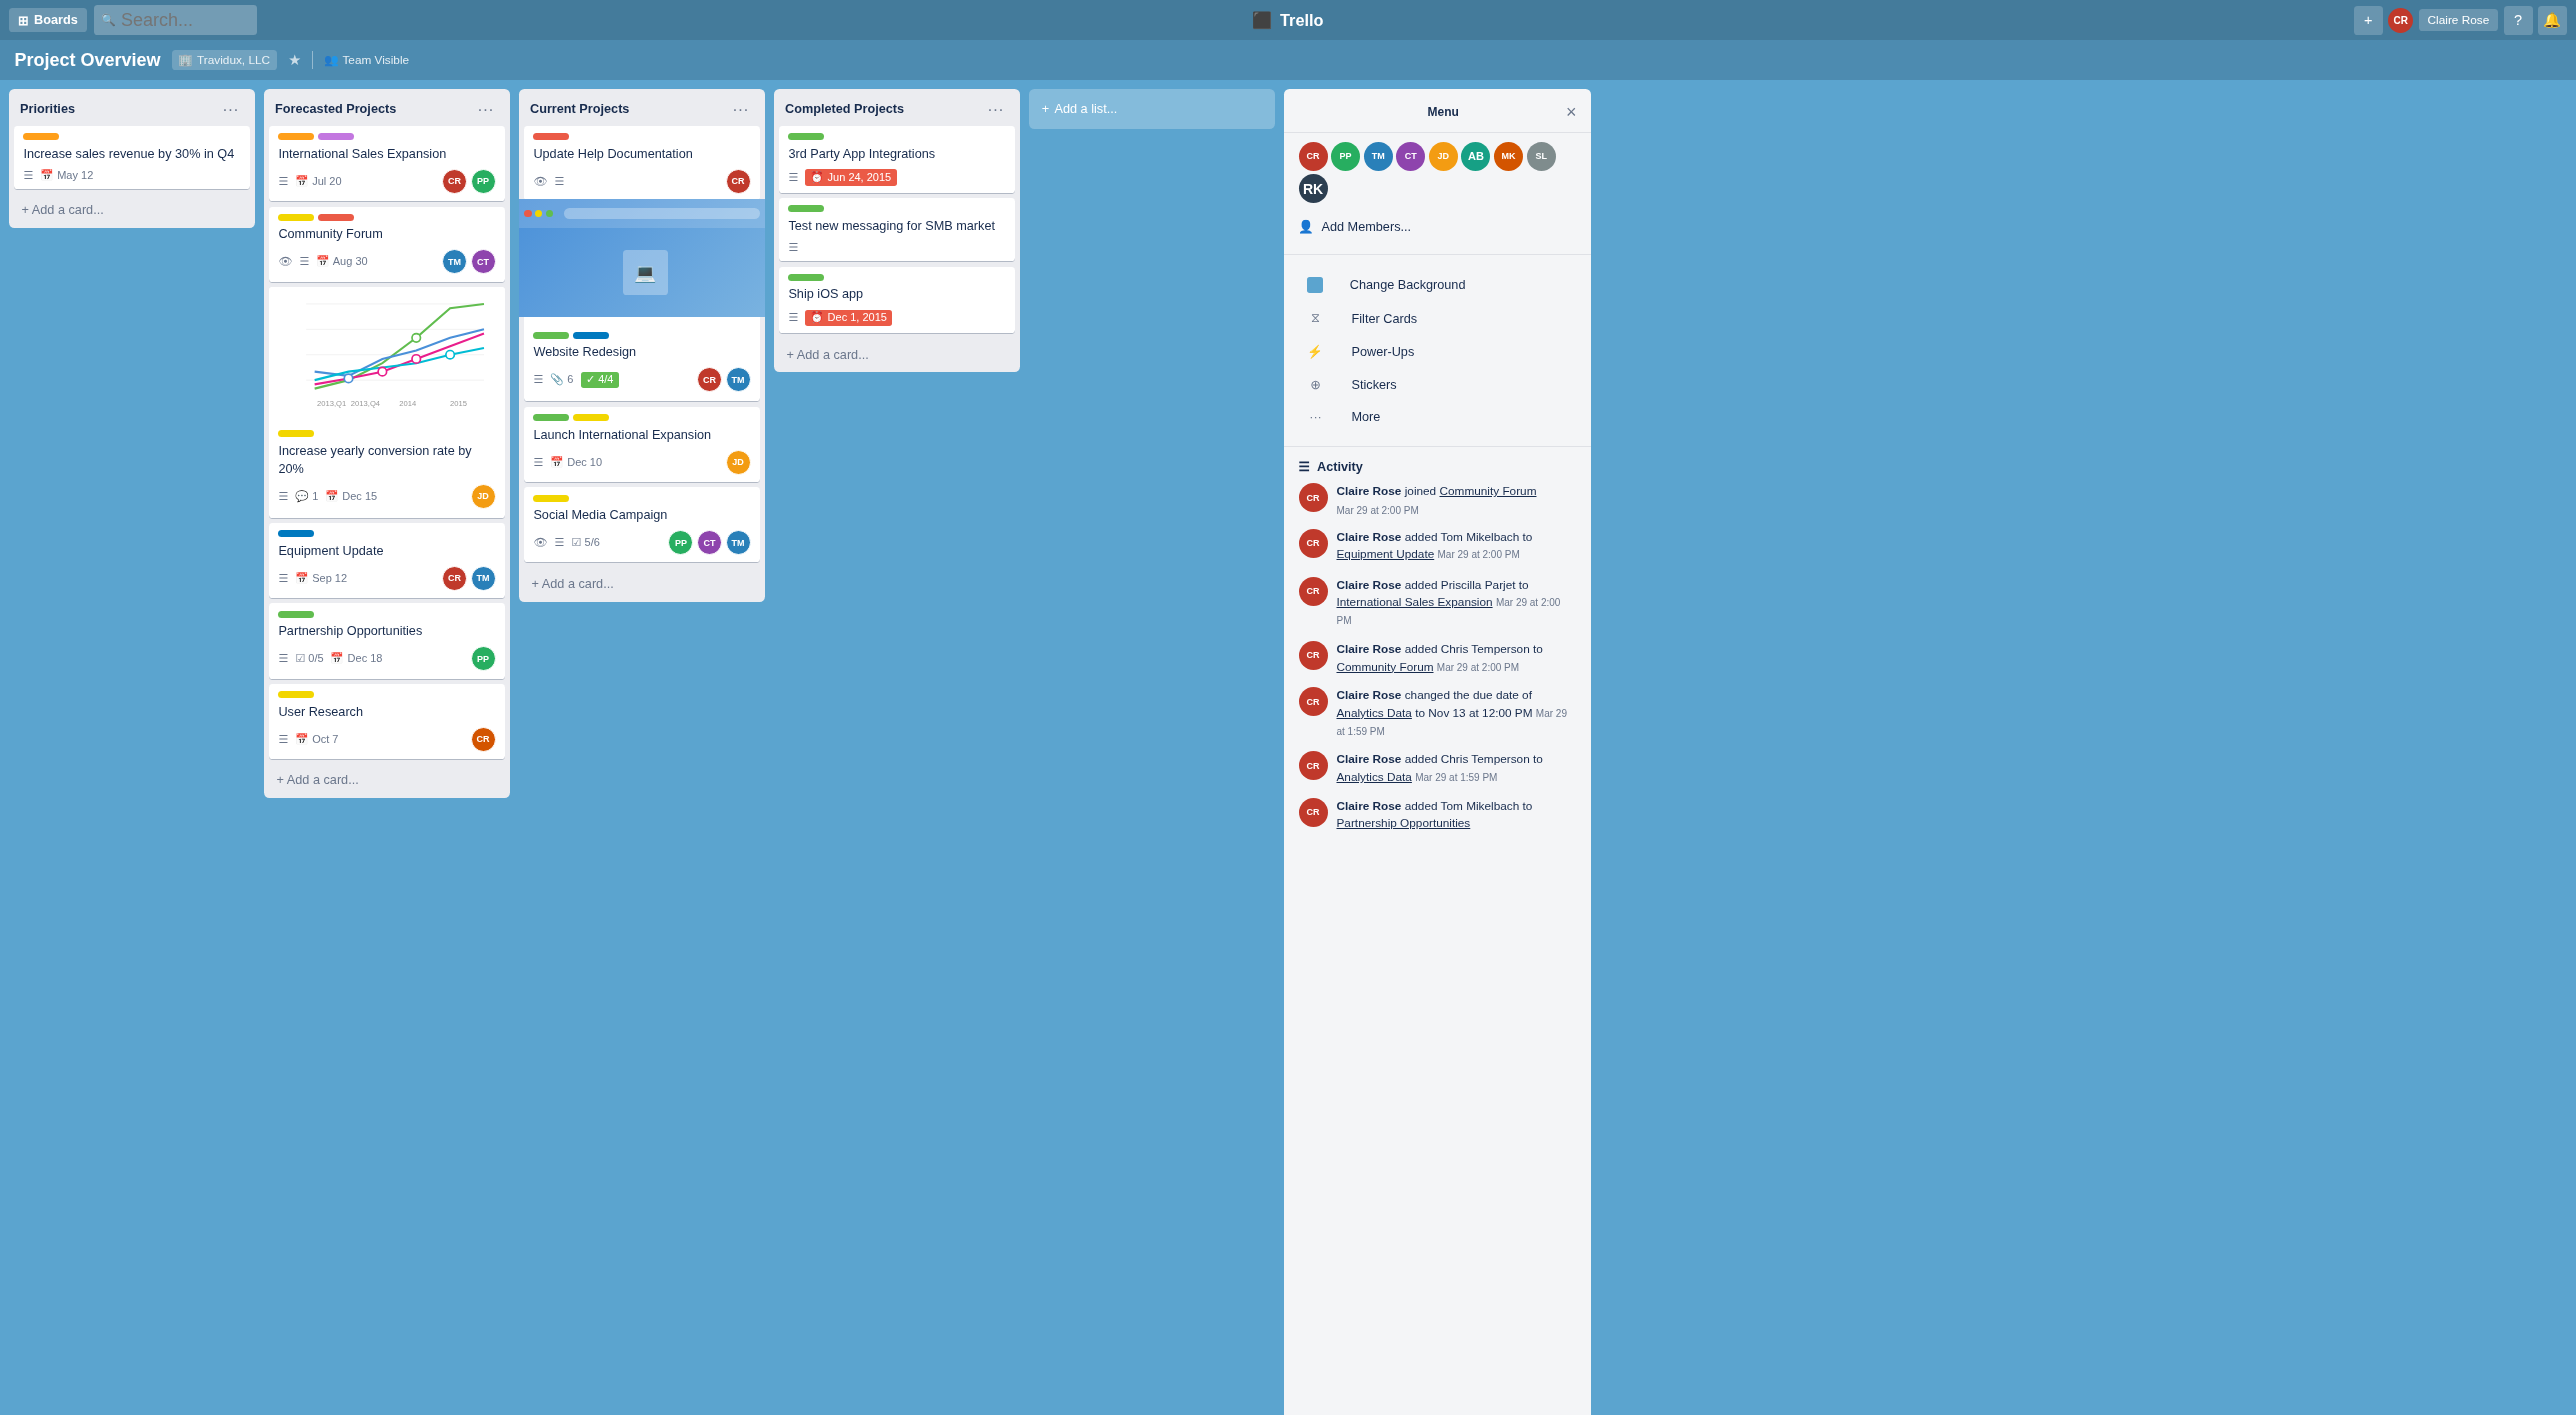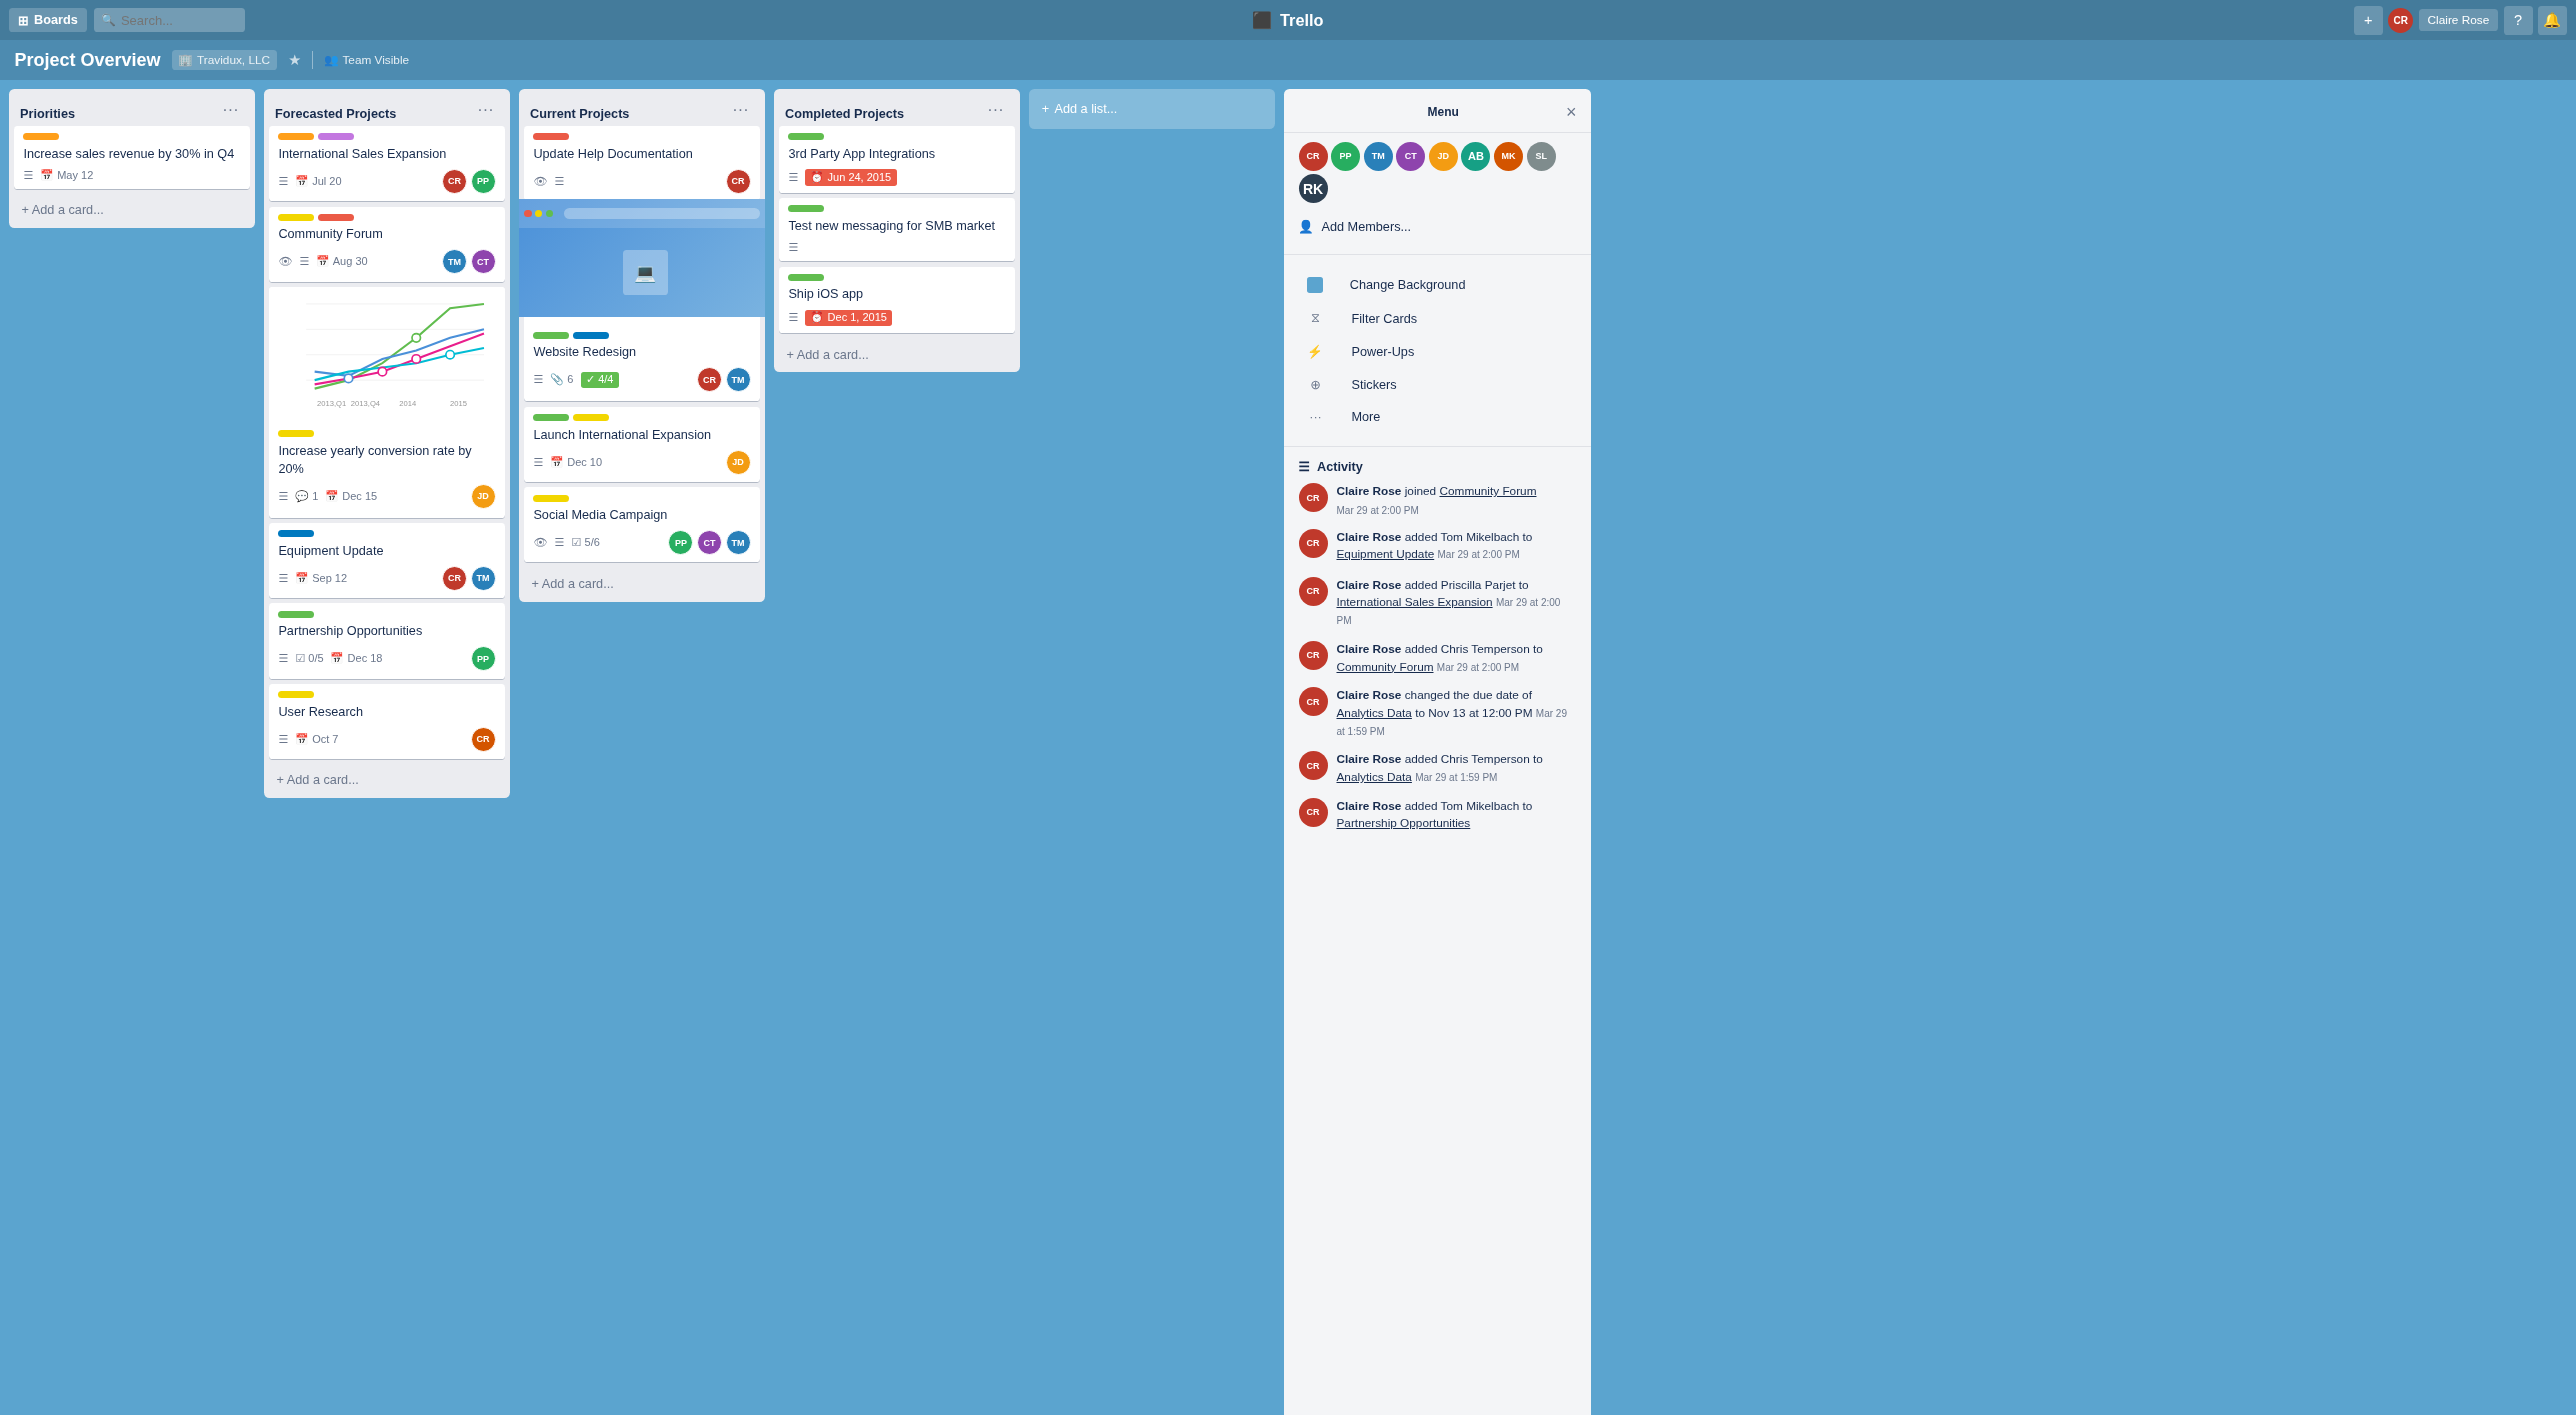--- a/index.html
+++ b/index.html
@@ -18,22 +18,22 @@
     .boards-btn {
       display: flex; align-items: center; gap: 5.4px;
       background: rgba(255,255,255,0.2);
       border: none; color: white; padding: 4.5px 9px;
       border-radius: 3.6px; cursor: pointer; font-size: 12.7px; font-weight: 600;
     }
     .search-bar {
       background: rgba(255,255,255,0.25);
       border: none; border-radius: 3.6px;
       padding: 4.5px 9px 4.5px 27px;
-      color: white; font-size: 13px;
-      width: 151px;
+      color: white; font-size: 18px;
+      width: 163px;
     }
     .search-wrap { position: relative; }
     .search-icon-inner { position: absolute; left: 7.2px; top: 50%; transform: translateY(-50%); color: rgba(255,255,255,0.7); font-size: 11.8px; }
     .top-nav-center { position: absolute; left: 50%; transform: translateX(-50%); display: flex; align-items: center; gap: 7.2px; color: white; font-size: 16.3px; font-weight: 700; }
     .top-nav-right { margin-left: auto; display: flex; align-items: center; gap: 5.4px; }
     .nav-icon-btn {
       background: rgba(255,255,255,0.2); border: none; border-radius: 3.6px;
       width: 29px; height: 29px; display: flex; align-items: center; justify-content: center;
       color: white; cursor: pointer; font-size: 14.5px;
     }
@@ -77,21 +77,21 @@
       min-width: 246px;
       max-height: calc(100vh - 98px);
       display: flex;
       flex-direction: column;
       flex-shrink: 0;
     }
     .list-header {
       padding: 9px 11px 5.4px;
       display: flex;
       justify-content: space-between;
-      align-items: flex-end;
+      align-items: center;
     }
     .list-title { font-size: 12.7px; font-weight: 700; color: #172b4d; }
     .list-menu-btn { background: none; border: none; color: #6b778c; font-size: 16.3px; cursor: pointer; padding: 1.8px 5.4px; border-radius: 3.6px; }
     .list-cards { padding: 0 5.4px; overflow-y: auto; flex: 1; }
     .list-footer { padding: 3.6px 5.4px 5.4px; }
     .add-card-btn {
       width: 100%; text-align: left; background: none; border: none;
       color: #6b778c; padding: 5.4px 7.2px; border-radius: 3.6px; font-size: 12.7px;
       cursor: pointer;
     }

